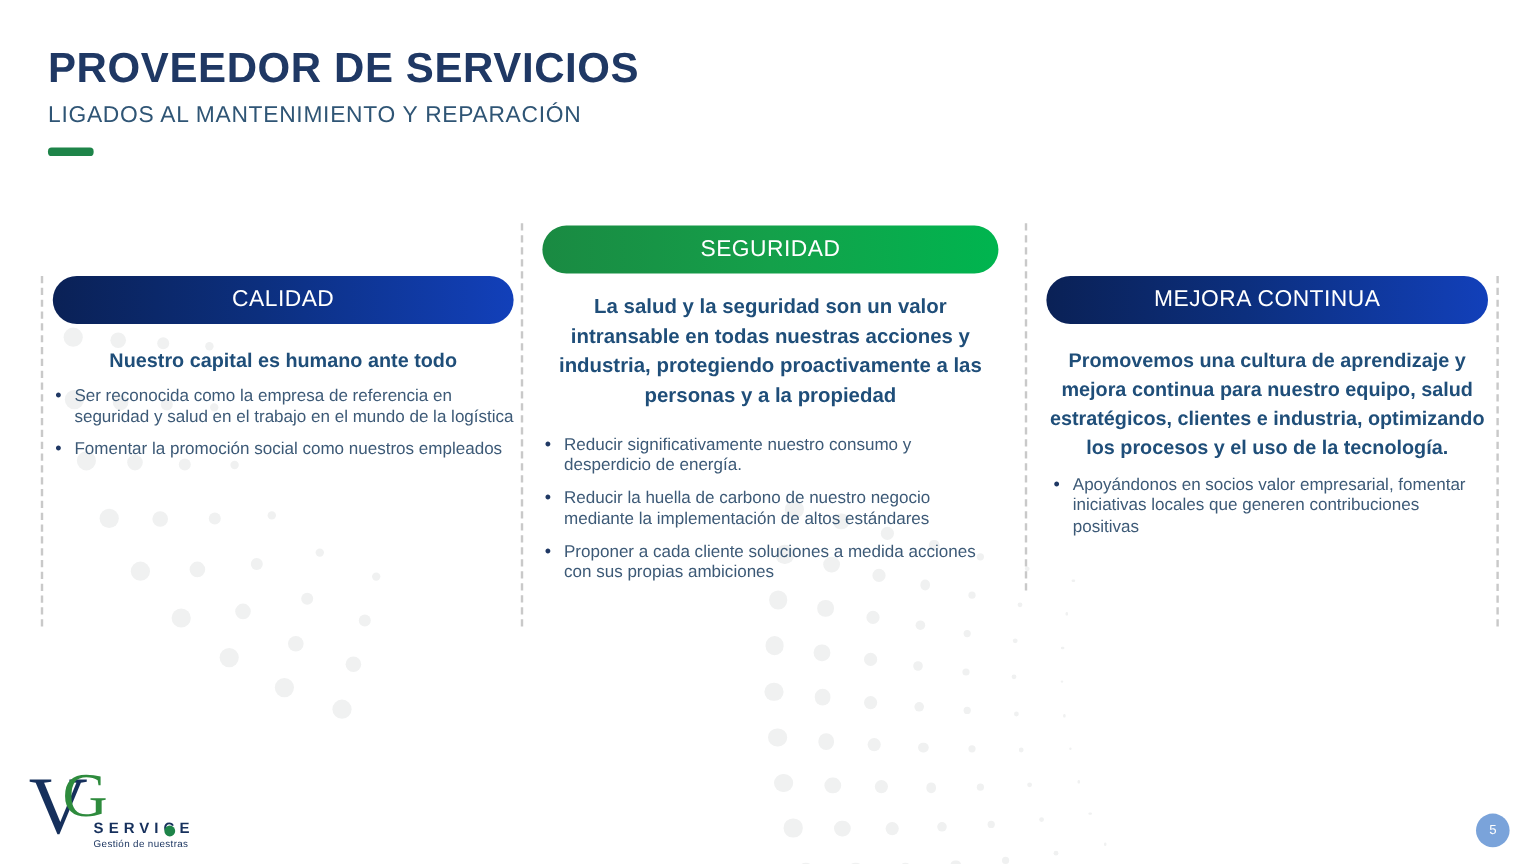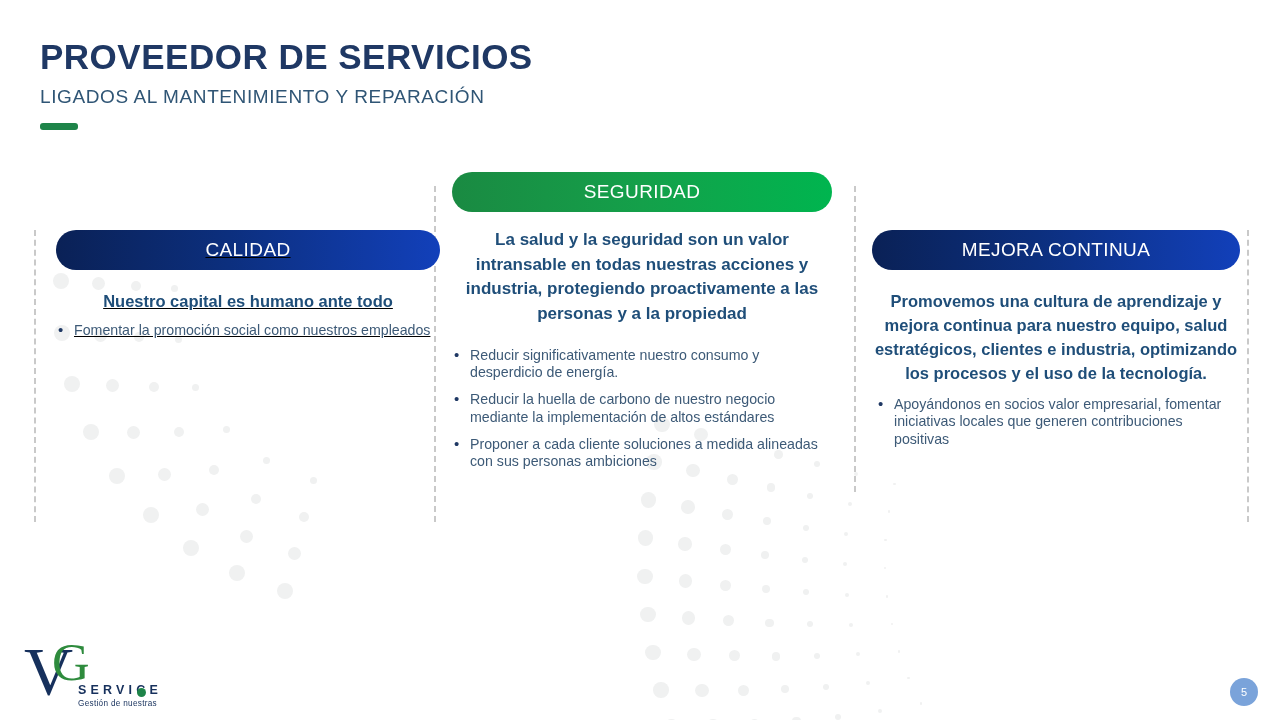--- a/index.html
+++ b/index.html
@@ -52,22 +52,22 @@
   .bullets li{
     position:relative; padding-left:18px; margin-bottom:9px;
     color:#3d5a77; font-size:14.2px; line-height:1.25;
   }
   .bullets li::before{
     content:"•"; position:absolute; left:2px; top:-1px;
     color:#1f3864; font-size:15px;
   }
 
   
-  #col-calidad{ left:56px;  top:230px; width:384px;text-decoration:underline; }
-  #col-seguridad{ left:452px; top:172px; width:380px; }
+  #col-calidad{ left:44px;  top:230px; width:384px; }
+  #col-seguridad{ left:452px; top:188px; width:380px; }
   #col-mejora{  left:872px; top:230px; width:368px; }
 
   #col-calidad .lead{ margin-top:20px; }
   #col-calidad .bullets{ margin-top:8px; }
   #col-seguridad .lead{ margin-top:16px; font-size:17px; }
   #col-seguridad .bullets{ margin-top:20px; }
   #col-mejora .lead{ margin-top:20px; }
   #col-mejora .bullets{ margin-top:10px; }
   #col-mejora .bullets li{ padding-left:22px; }
   #col-mejora .bullets li::before{ left:6px; }
@@ -209,33 +209,34 @@
   <div class="vdash" style="left:434px; top:186px; height:336px;"></div>
   <div class="vdash" style="left:854px; top:186px; height:306px;"></div>
   <div class="vdash" style="left:1247px;top:230px; height:292px;"></div>
 
   <div class="col" id="col-calidad">
     <div class="pill blue">
       <span>CALIDAD</span>
     </div>
     <div class="lead">Nuestro capital es humano ante todo</div>
     <ul class="bullets">
+      <li>Ser reconocida como la empresa de referencia en seguridad y salud en el trabajo en el mundo de la logística</li>
       <li>Fomentar la promoción social como nuestros empleados</li>
     </ul>
   </div>
 
   <div class="col" id="col-seguridad">
     <div class="pill green">
       <span>SEGURIDAD</span>
     </div>
     <div class="lead">La salud y la seguridad son un valor intransable en todas nuestras acciones y industria, protegiendo proactivamente a las personas y a la propiedad</div>
     <ul class="bullets">
       <li>Reducir significativamente nuestro consumo y desperdicio de energía.</li>
       <li>Reducir la huella de carbono de nuestro negocio mediante la implementación de altos estándares</li>
-      <li>Proponer a cada cliente soluciones a medida alineadas con sus personas ambiciones</li>
+      <li>Proponer a cada cliente soluciones a medida acciones con sus propias ambiciones</li>
     </ul>
   </div>
 
   <div class="col" id="col-mejora">
     <div class="pill blue">
       <span>MEJORA CONTINUA</span>
     </div>
     <div class="lead">Promovemos una cultura de aprendizaje y mejora continua para nuestro equipo, salud estratégicos, clientes e industria, optimizando los procesos y el uso de la tecnología.</div>
     <ul class="bullets">
       <li>Apoyándonos en socios valor empresarial, fomentar iniciativas locales que generen contribuciones positivas</li>

